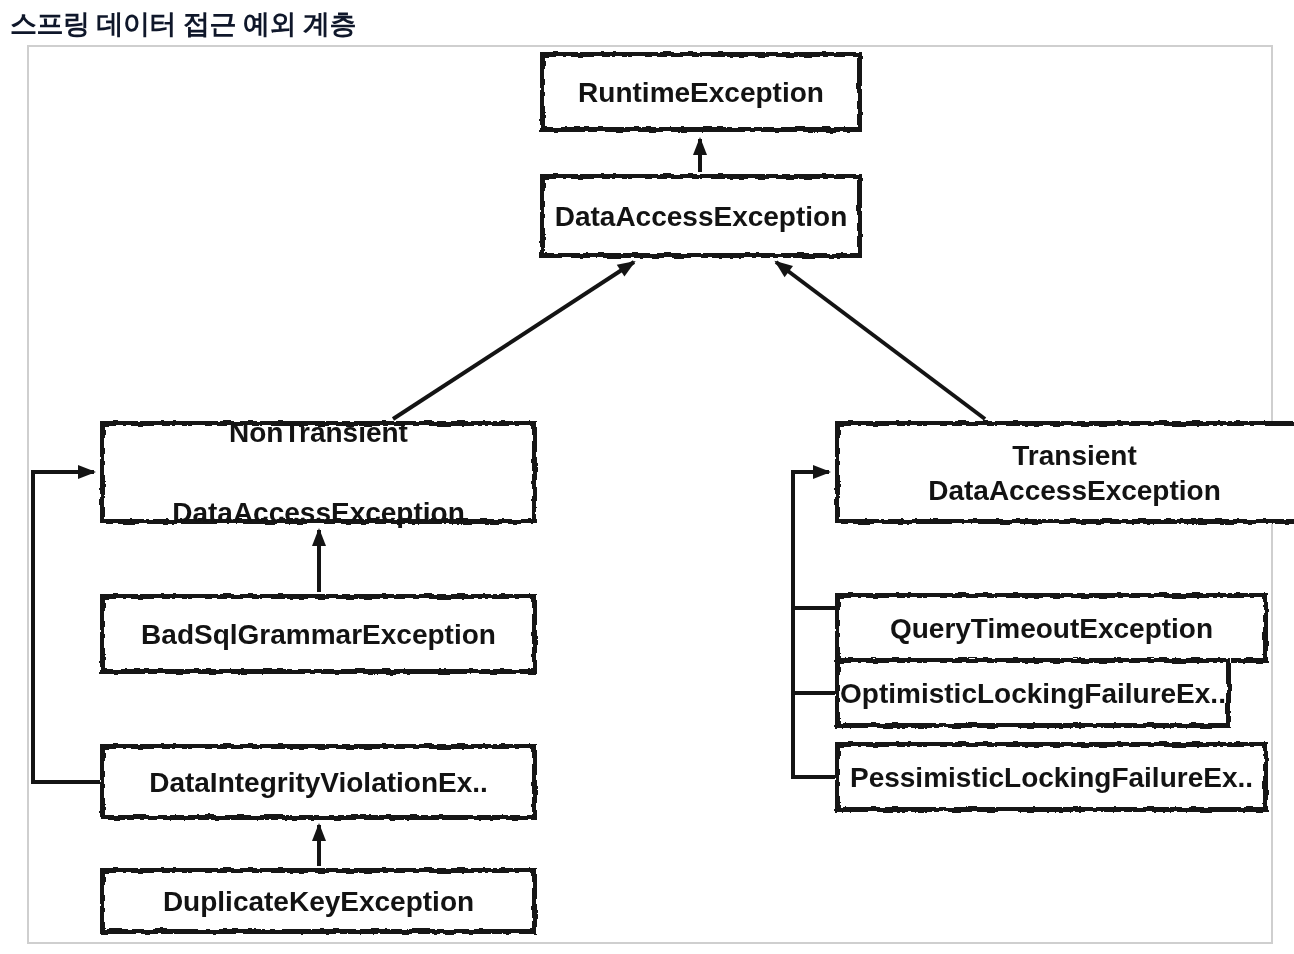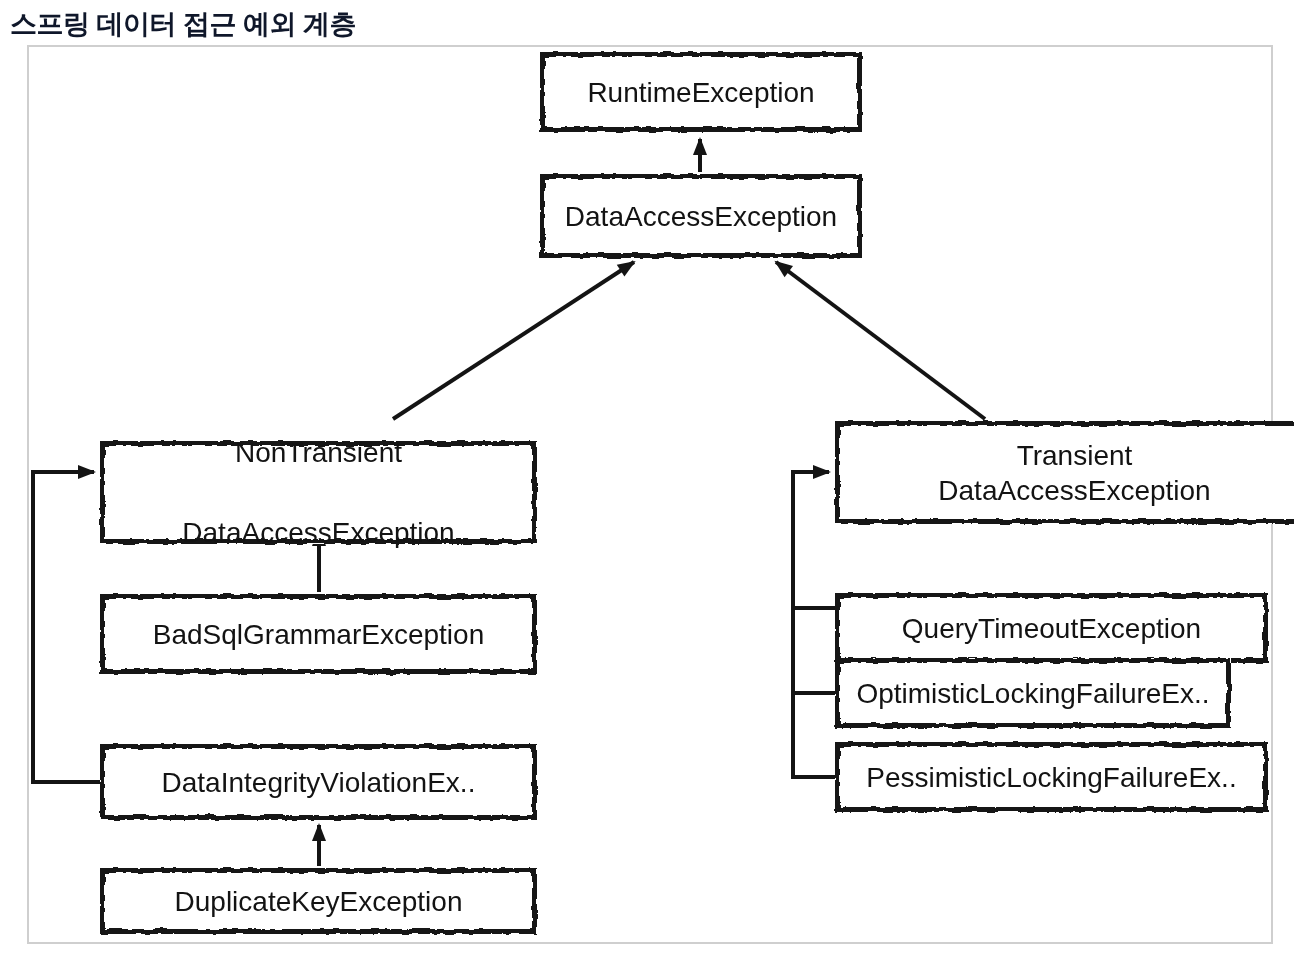--- a/index.html
+++ b/index.html
@@ -22,35 +22,35 @@
   }
 
   .connectors {
     position: absolute; left: 0; top: 0; width: 1294px; height: 954px; z-index: 2;
   }
 
   .node {
     position: absolute; z-index: 3;
     display: flex; flex-direction: column; align-items: center; justify-content: center;
     background: #ffffff;
-    font-weight: 400; font-size: 28px; color: #131313;
+    font-weight: 700; font-size: 28px; color: #131313;
     text-align: center; line-height: 1.25; white-space: nowrap;
   }
   .node .rough {
     position: absolute; inset: 0;
     border: 5px solid #141414;
     filter: url(#roughen);
     pointer-events: none;
   }
   .node .label { position: relative; padding: 0 6px; }
 
   
   .n-runtime        { left: 540px; top:  52px; width: 322px; height:  80px; }
   .n-dataaccess     { left: 540px; top: 174px; width: 322px; height:  84px; }
-  .n-nontransient   { left: 100px; top: 441px; width: 437px; height: 103px; gap: 45px; }
+  .n-nontransient   { left: 100px; top: 421px; width: 437px; height: 103px; gap: 45px; }
   .n-badsql         { left: 100px; top: 594px; width: 437px; height:  80px; }
   .n-dataintegrity  { left: 100px; top: 744px; width: 437px; height:  76px; }
   .n-duplicatekey   { left: 100px; top: 868px; width: 437px; height:  66px; }
   .n-transient      { left: 835px; top: 421px; width: 479px; height: 103px; }
   .n-querytimeout   { left: 835px; top: 573px; width: 433px; height:  70px; margin-top: 20px; }
   .n-optimistic     { left: 835px; top: 658px; width: 396px; height:  70px; text-align: right; }
   .n-pessimistic    { left: 835px; top: 742px; width: 433px; height:  70px; }
 </style>
 </head>
 <body>

